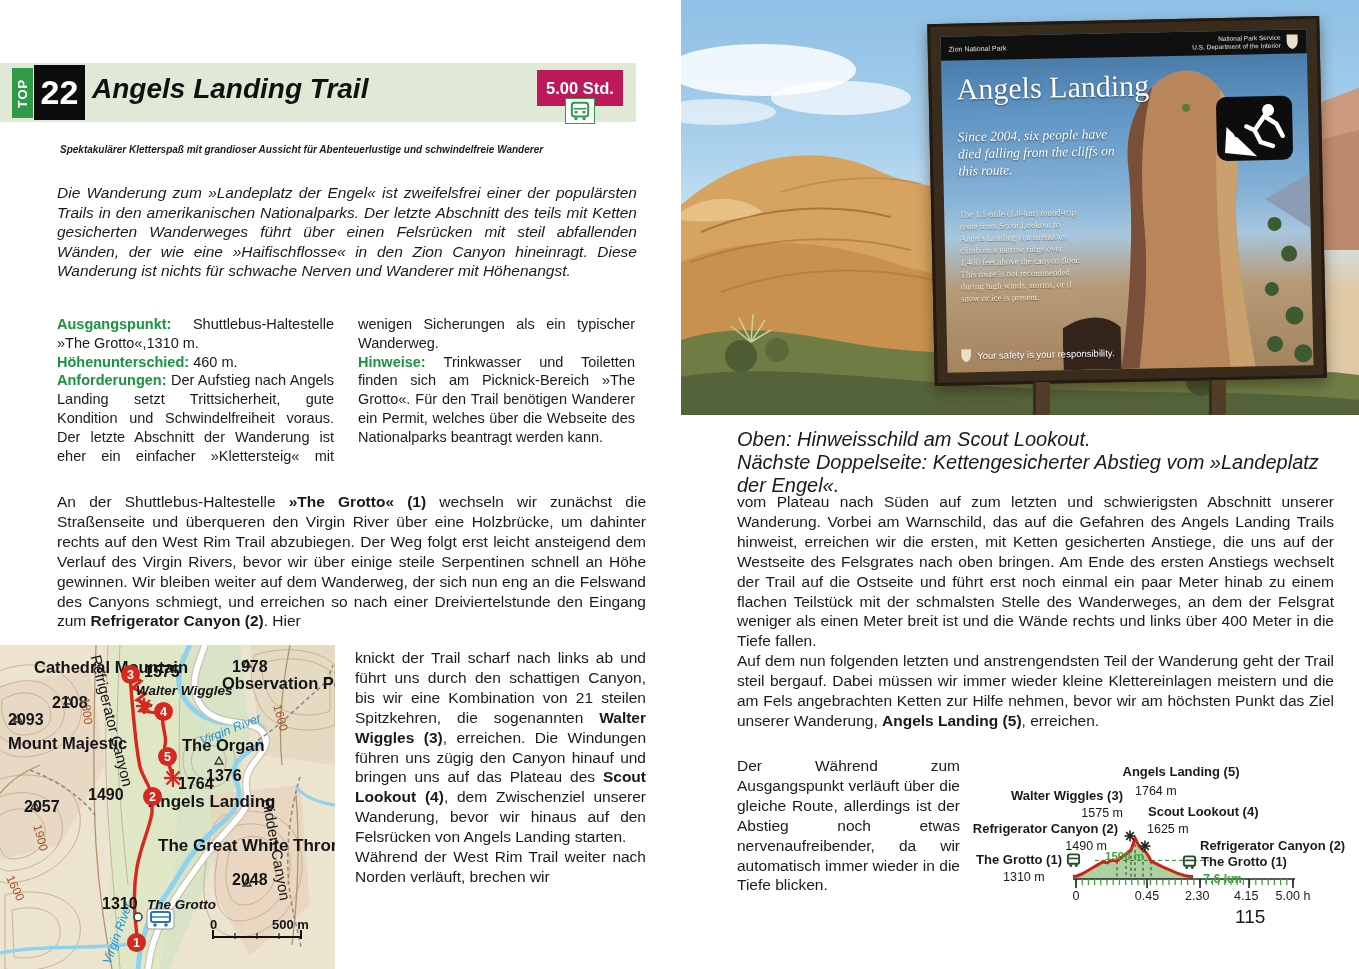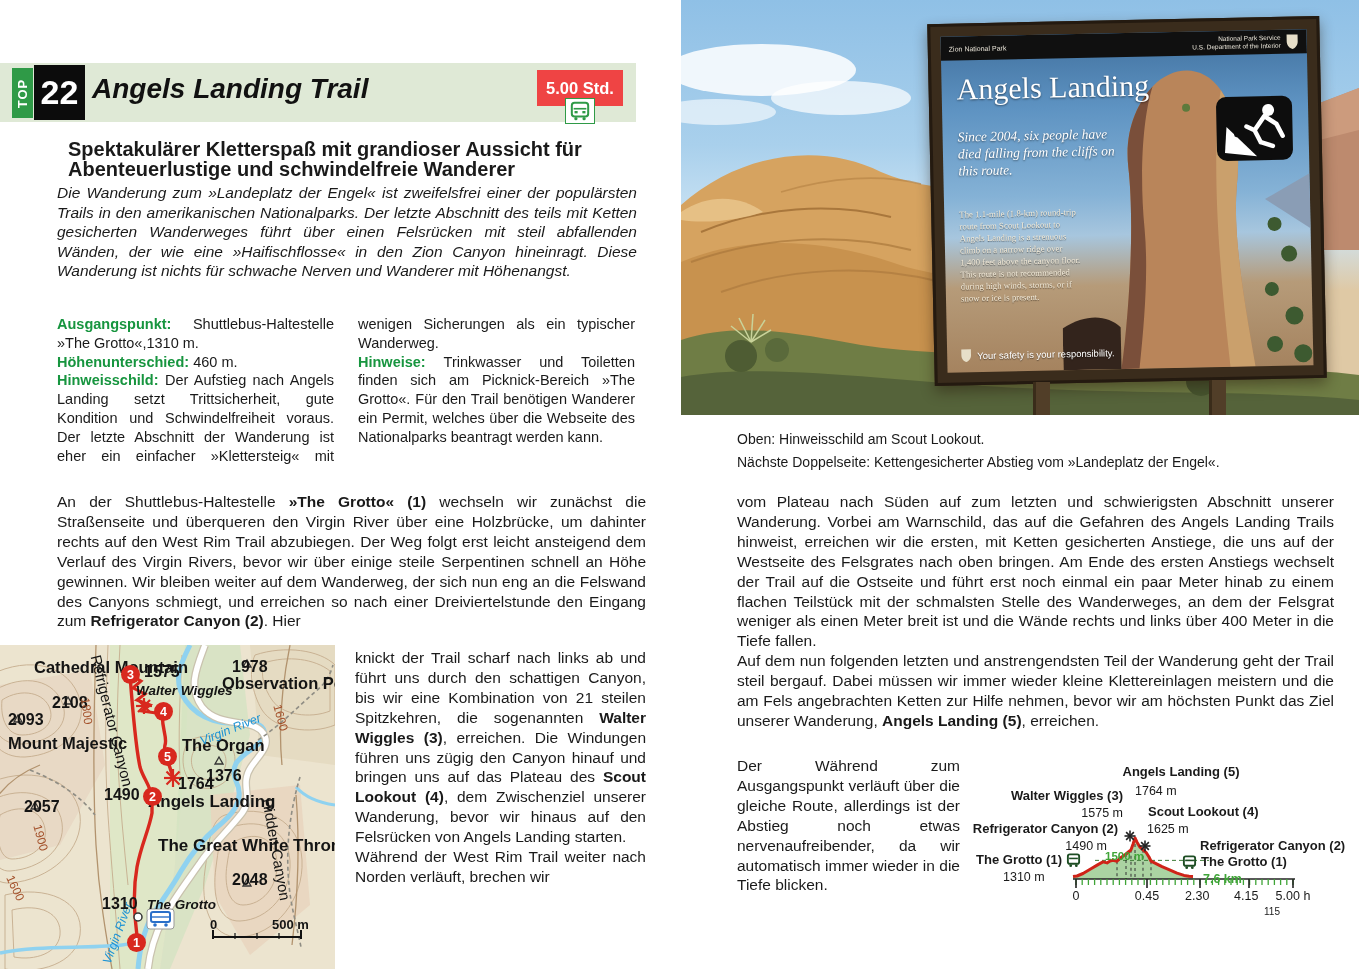--- a/index.html
+++ b/index.html
@@ -9,39 +9,39 @@
   .jt{text-align:justify;hyphens:auto}
   b{font-weight:bold}
 
   
   .hdr-band{left:0;top:63px;width:636px;height:59px;background:#dfe9d6}
   .top-box{left:12px;top:5px;width:21px;height:50px;background:#2f9a47;display:flex;align-items:center;justify-content:center}
   .top-box span{transform:rotate(-90deg);color:#fff;font-weight:bold;font-size:13px;letter-spacing:1px}
   .num-box{left:34px;top:2px;width:51px;height:55px;background:#0c0c0c;color:#fff;font-weight:bold;
     font-size:34px;display:flex;align-items:center;justify-content:center}
   .hdr-title{left:92px;top:10px;font-size:28px;font-weight:bold;font-style:italic;color:#111}
-  .dur-badge{left:537px;top:7px;width:86px;height:36px;background:#ef4444;color:#fff;font-weight:bold;
+  .dur-badge{left:537px;top:7px;width:86px;height:36px;background:#be185d;color:#fff;font-weight:bold;
     font-size:16.5px;display:flex;align-items:center;justify-content:center}
   .bus-tile{left:565px;top:35px;width:30px;height:26px;background:#fff;border:1.5px solid #2f9a47;
     display:flex;align-items:center;justify-content:center;color:#2f9a47}
 
   
-  .intro-head{left:68px;top:140px;width:580px;font-size:20px;line-height:19.5px;font-weight:bold;}
+  .intro-head{left:60px;top:140px;width:580px;font-size:10px;line-height:19.5px;font-weight:bold;font-style:italic}
   .intro-lead{left:57px;top:183px;width:580px;font-size:15.5px;line-height:19.6px;font-style:italic}
   .infobox{left:57px;top:315px;width:578px;height:154px;font-size:14.5px;line-height:18.8px;
     column-count:2;column-gap:24px;column-fill:auto;text-align:justify}
   .ilabel{color:#17953f;font-weight:bold}
 
   
   .body-p{font-size:15.5px;line-height:19.9px}
   .lp-p1{left:57px;top:492px;width:589px}
   .lp-col{left:355px;top:648px;width:291px}
   .rp-p1{left:737px;top:492px;width:597px}
   .rp-col{left:737px;top:756px;width:223px}
-  .caption{left:737px;width:600px;font-size:14px;line-height:23px}
+  .caption{left:737px;width:600px;font-size:20px;font-style:italic;line-height:23px}
 
   
   .map{left:0;top:645px;width:335px;height:324px;background:#ece4cf;overflow:hidden}
   .mlabel{position:absolute;white-space:nowrap;color:#141414}
   .mbold2{font-weight:bold;font-size:16.5px;line-height:17px}
   .melev{font-size:16px;font-weight:bold}
   .mcontour{font-size:12px;color:#a3502a;font-weight:normal}
   .mriver{font-size:12.5px;font-style:italic;color:#1d93d4}
   .mplace{font-size:13.5px;font-style:italic;font-weight:bold}
   .wp{position:absolute;width:19px;height:19px;border-radius:50%;background:#d8281e;color:#fff;
@@ -71,21 +71,21 @@
   .post{position:absolute;width:17px;background:#513e28;border-left:3px solid #3a2c1a}
 
   
   .profile{left:955px;top:760px;width:404px;height:155px}
   .plabel{position:absolute;font-size:13px;font-weight:bold;white-space:nowrap}
   .pelev{position:absolute;font-size:12.5px;white-space:nowrap}
   .ptick{position:absolute;font-size:12.5px;white-space:nowrap}
   .pgreen{color:#3fa437;font-weight:bold}
   .pbus{display:inline-block;vertical-align:-2px;color:#1d4d23}
 
-  .pagenum{left:1264px;top:906px;font-size:10px}
+  .pagenum{left:1235px;top:906px;font-size:19px}
 </style>
 </head>
 <body>
 
 <div class="abs hdr-band">
   <div class="abs top-box">
     <span>TOP</span>
   </div>
   <div class="abs num-box">22</div>
   <div class="abs hdr-title">Angels Landing Trail</div>
@@ -101,21 +101,21 @@
     </svg>
   </div>
 </div>
 
 <div class="abs intro-head">Spektakulärer Kletterspaß mit grandioser Aussicht für Abenteuerlustige und schwindelfreie Wanderer</div>
 <div class="abs intro-lead jt">Die Wanderung zum »Landeplatz der Engel« ist zweifelsfrei einer der populärsten Trails in den amerikanischen Nationalparks. Der letzte Abschnitt des teils mit Ketten gesicherten Wanderweges führt über einen Felsrücken mit steil abfallenden Wänden, der wie eine »Haifischflosse« in den Zion Canyon hineinragt. Diese Wanderung ist nichts für schwache Nerven und Wanderer mit Höhenangst.</div>
 
 <div class="abs infobox">
     <div><span class="ilabel">Ausgangspunkt: </span><span>Shuttlebus-Haltestelle »The Grotto«,1310 m.</span></div>
     <div><span class="ilabel">Höhenunterschied: </span><span>460 m.</span></div>
-    <div><span class="ilabel">Hinweisschild: </span><span>Der Aufstieg nach Angels Landing setzt Trittsicherheit, gute Kondition und Schwindelfreiheit voraus. Der letzte Abschnitt der Wanderung ist eher ein einfacher »Klettersteig« mit wenigen Sicherungen als ein typischer Wanderweg.</span></div>
+    <div><span class="ilabel">Anforderungen: </span><span>Der Aufstieg nach Angels Landing setzt Trittsicherheit, gute Kondition und Schwindelfreiheit voraus. Der letzte Abschnitt der Wanderung ist eher ein einfacher »Klettersteig« mit wenigen Sicherungen als ein typischer Wanderweg.</span></div>
     <div><span class="ilabel">Hinweise: </span><span>Trinkwasser und Toiletten finden sich am Picknick-Bereich »The Grotto«. Für den Trail benötigen Wanderer ein Permit, welches über die Webseite des Nationalparks beantragt werden kann.</span></div>
   </div>
 
 <div class="abs body-p lp-p1 jt"><span>An der Shuttlebus-Haltestelle </span><b>»The Grotto« (1)</b><span> wechseln wir zunächst die Straßenseite und überqueren den Virgin River über eine Holzbrücke, um dahinter rechts auf den West Rim Trail abzubiegen. Der Weg folgt erst leicht ansteigend dem Verlauf des Virgin Rivers, bevor wir über einige steile Serpentinen schnell an Höhe gewinnen. Wir bleiben weiter auf dem Wanderweg, der sich nun eng an die Felswand des Canyons schmiegt, und erreichen so nach einer Dreiviertelstunde den Eingang zum </span><b>Refrigerator Canyon (2)</b><span>. Hier</span></div>
 <div class="abs body-p lp-col jt">
   <p><span>knickt der Trail scharf nach links ab und führt uns durch den schattigen Canyon, bis wir eine Kombination von 21 steilen Spitzkehren, die sogenannten </span><b>Walter Wiggles (3)</b><span>, erreichen. Die Windungen führen uns zügig den Canyon hinauf und bringen uns auf das Plateau des </span><b>Scout Lookout (4)</b><span>, dem Zwischenziel unserer Wanderung, bevor wir hinaus auf den Felsrücken von Angels Landing starten.</span></p>
   <p><span>Während der West Rim Trail weiter nach Norden verläuft, brechen wir</span></p>
 </div>
 
 <div class="abs map">
@@ -232,21 +232,21 @@
   <div class="mlabel mcontour" style="left:16px;top:228px;transform:rotate(65deg);transform-origin:left top">1600</div>
   <div class="mlabel mcontour" style="left:284px;top:58px;transform:rotate(75deg);transform-origin:left top">1600</div>
   <div class="mlabel melev" style="left:144px;top:18px">1575</div>
   <div class="mlabel mplace" style="left:136px;top:38px">Walter Wiggles</div>
   <div class="mlabel melev" style="left:232px;top:13px">1978</div>
   <div class="mlabel mbold2" style="left:222px;top:30px;width:112px">Observation Point</div>
   <div class="mlabel mbold2" style="left:182px;top:92px">The Organ</div>
   <div class="mlabel melev" style="left:206px;top:122px">1376</div>
   <div class="mlabel mriver" style="left:198px;top:90px;transform:rotate(-22deg);transform-origin:left top">Virgin River</div>
   <div class="mlabel mriver" style="left:100px;top:316px;transform:rotate(-70deg);transform-origin:left top">Virgin River</div>
-  <div class="mlabel melev" style="left:104px;top:141px">1490</div>
+  <div class="mlabel melev" style="left:88px;top:141px">1490</div>
   <div class="mlabel melev" style="left:178px;top:130px">1764</div>
   <div class="mlabel" style="left:148px;top:148px;width:92px;text-align:center;font-weight:bold;font-size:17px;line-height:18px">Angels Landing</div>
   <div class="mlabel" style="left:158px;top:192px;width:160px;text-align:center;font-weight:bold;font-size:17px;line-height:18px">The Great White Throne</div>
   <div class="mlabel melev" style="left:232px;top:226px">2048</div>
   <div class="mlabel" style="left:276px;top:152px;font-size:15px;transform:rotate(80deg);transform-origin:left top">Hidden Canyon</div>
   <div class="mlabel melev" style="left:102px;top:250px">1310</div>
   <div class="mlabel mplace" style="left:147px;top:252px">The Grotto</div>
   <div class="mlabel mscale" style="left:210px;top:272px">0</div>
   <div class="mlabel mscale" style="left:272px;top:272px">500 m</div>
 

